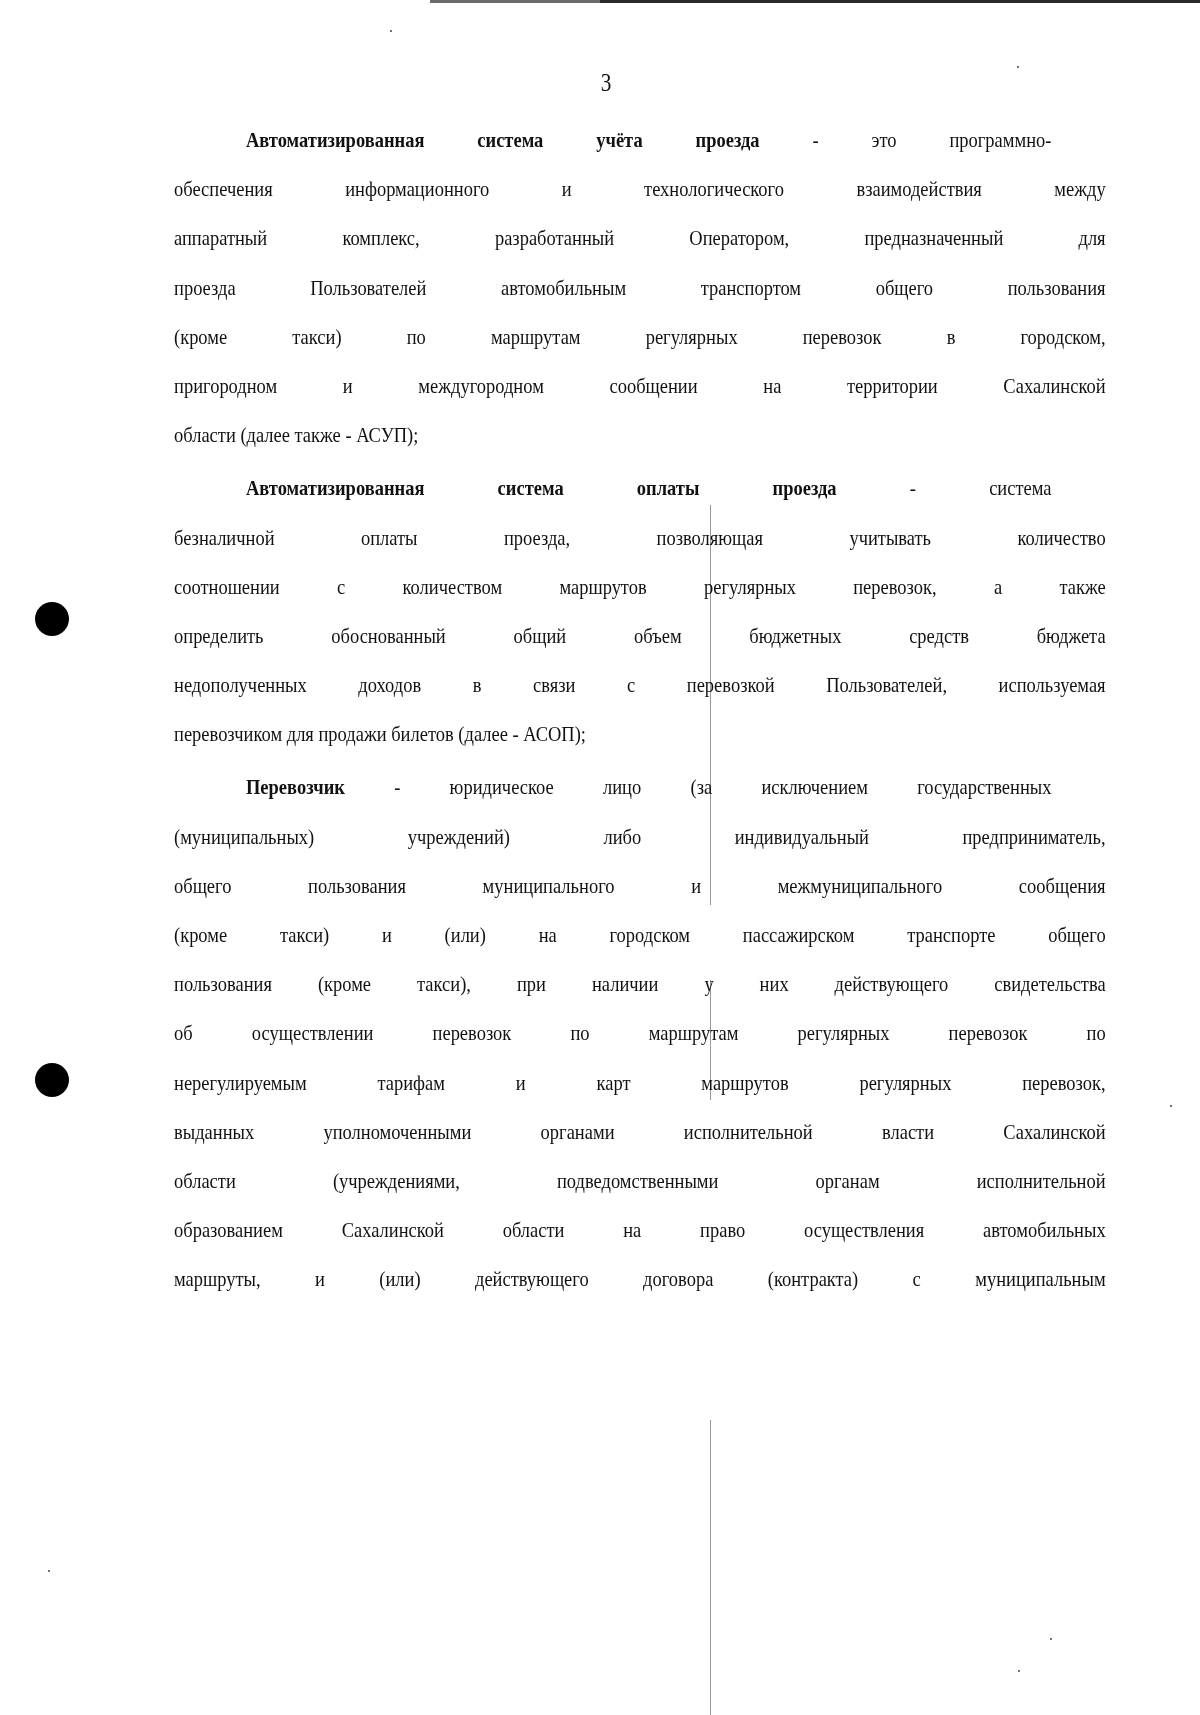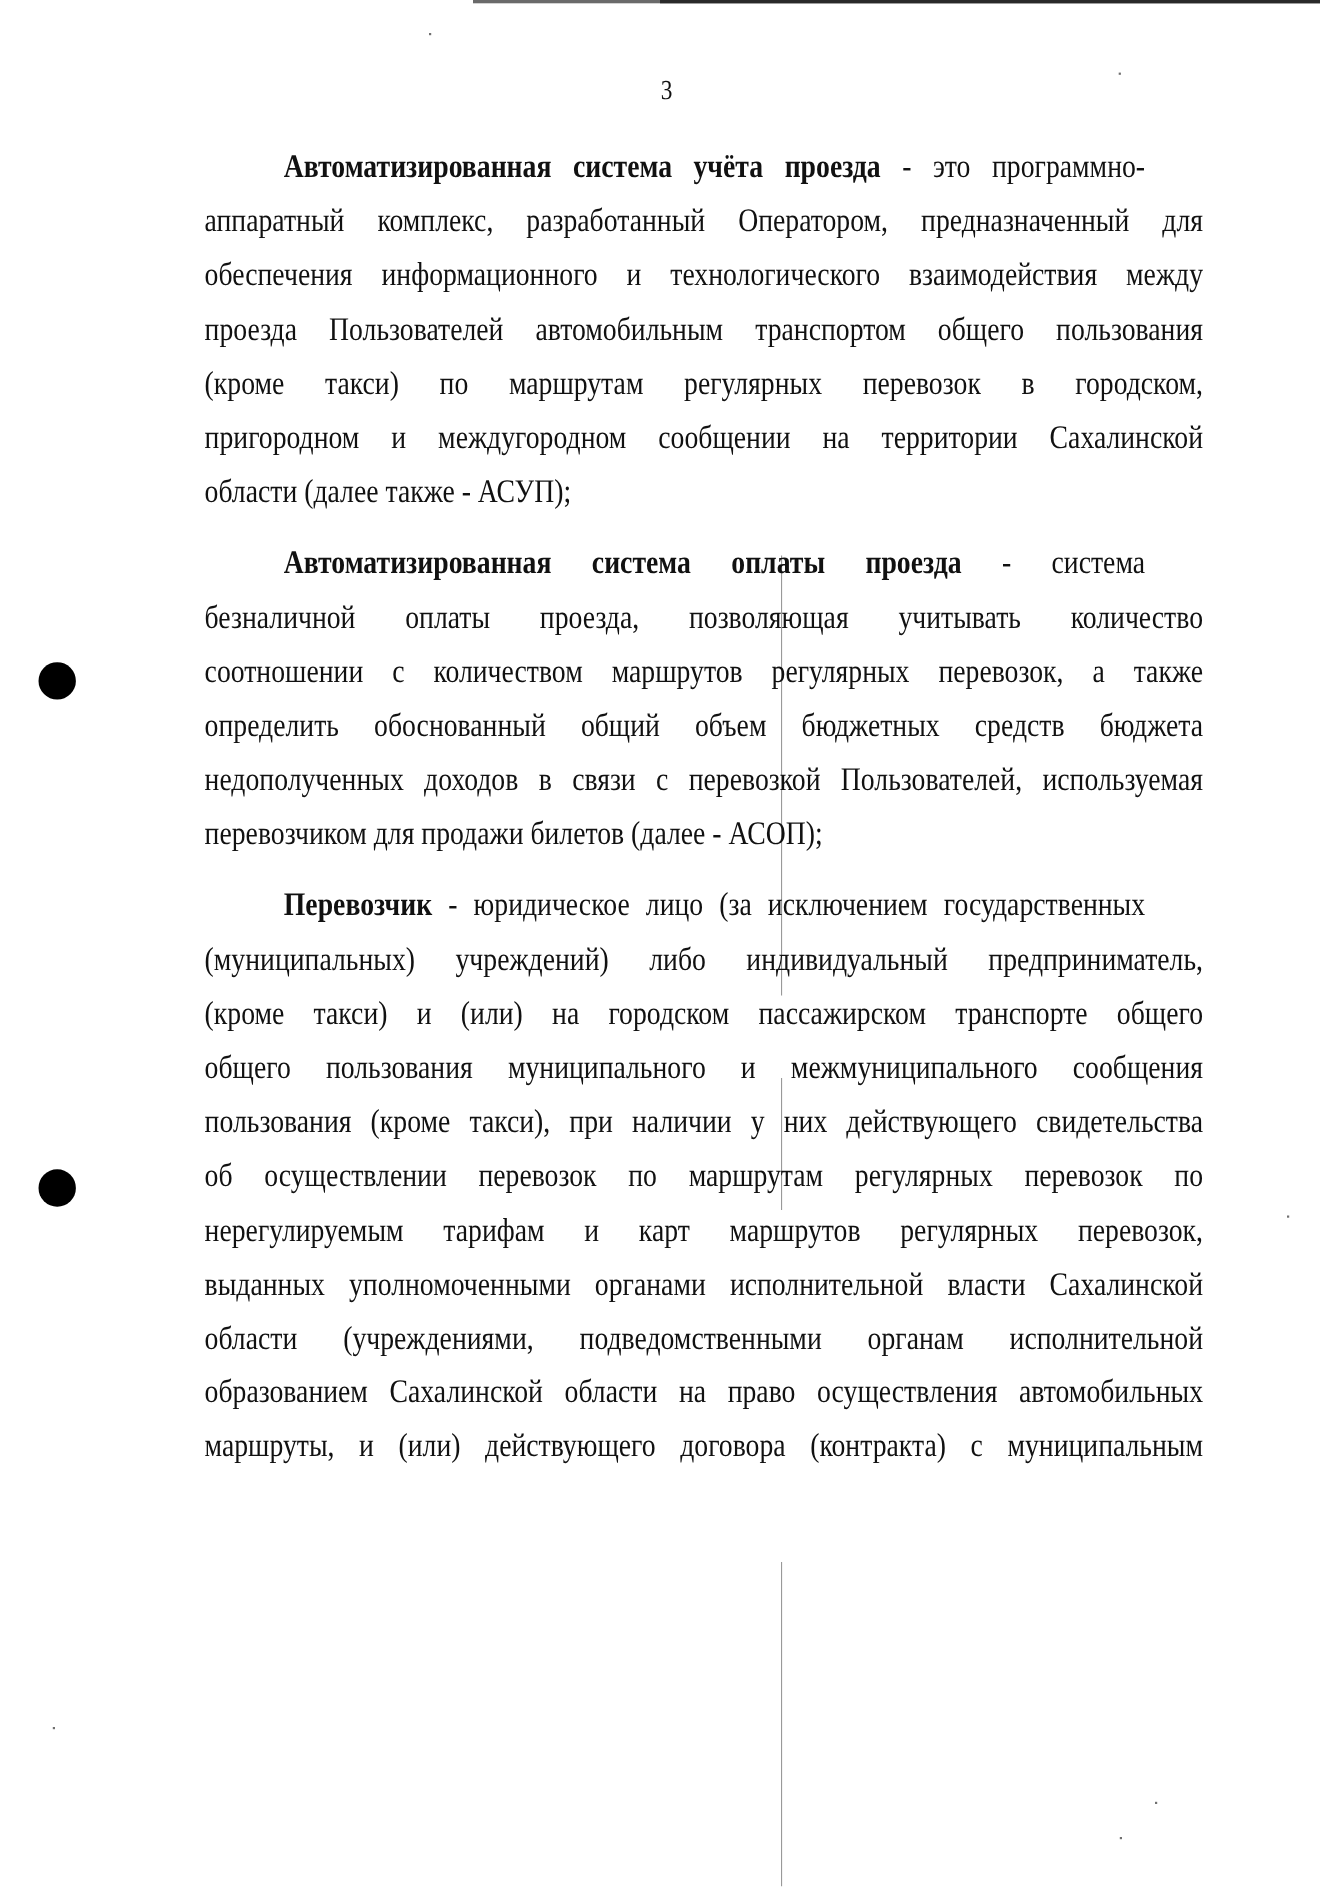--- a/index.html
+++ b/index.html
@@ -43,22 +43,22 @@
       transform: scaleX(0.85);
       transform-origin: 640px 0;
     }
     .text-block {
       position: absolute;
       left: 170px;
       top: 111px;
       width: 940px;
     }
     .para {
-      margin: 16px;
-      font-size: 30px;
+      margin: 4px;
+      font-size: 22px;
       line-height: 49.2px;
       text-align: justify;
       text-align-last: left;
     }
     .line {
       display: block;
       white-space: nowrap;
       text-align: justify;
       text-align-last: justify;
       height: 49.2px;
@@ -128,42 +128,42 @@
 <div class="speck" style="left:1050px;top:1638px;"></div>
 <div class="speck" style="left:1018px;top:1670px;"></div>
 <div class="speck" style="left:48px;top:1570px;"></div>
 
 <div class="page-number">3</div>
 
 <div class="text-block">
 
   <div class="para">
     <span class="line indent"><span class="line-inner"><span class="term">Автоматизированная система учёта проезда</span> <span>- это программно-</span></span></span>
+    <span class="line"><span class="line-inner">обеспечения информационного и технологического взаимодействия между</span></span>
     <span class="line"><span class="line-inner">аппаратный комплекс, разработанный Оператором, предназначенный для</span></span>
-    <span class="line"><span class="line-inner">обеспечения информационного и технологического взаимодействия между</span></span>
     <span class="line"><span class="line-inner">проезда Пользователей автомобильным транспортом общего пользования</span></span>
     <span class="line"><span class="line-inner">(кроме такси) по маршрутам регулярных перевозок в городском,</span></span>
     <span class="line"><span class="line-inner">пригородном и междугородном сообщении на территории Сахалинской</span></span>
     <span class="line last"><span class="line-inner">области (далее также - АСУП);</span></span>
   </div>
 
   <div class="para">
     <span class="line indent"><span class="line-inner"><span class="term">Автоматизированная система оплаты проезда</span> <span>- система</span></span></span>
     <span class="line"><span class="line-inner">безналичной оплаты проезда, позволяющая учитывать количество</span></span>
     <span class="line"><span class="line-inner">соотношении с количеством маршрутов регулярных перевозок, а также</span></span>
     <span class="line"><span class="line-inner">определить обоснованный общий объем бюджетных средств бюджета</span></span>
     <span class="line"><span class="line-inner">недополученных доходов в связи с перевозкой Пользователей, используемая</span></span>
     <span class="line last"><span class="line-inner">перевозчиком для продажи билетов (далее - АСОП);</span></span>
   </div>
 
   <div class="para">
     <span class="line indent"><span class="line-inner"><span class="term">Перевозчик</span> <span>- юридическое лицо (за исключением государственных</span></span></span>
     <span class="line"><span class="line-inner">(муниципальных) учреждений) либо индивидуальный предприниматель,</span></span>
+    <span class="line"><span class="line-inner">общего пользования муниципального и межмуниципального сообщения</span></span>
     <span class="line"><span class="line-inner">(кроме такси) и (или) на городском пассажирском транспорте общего</span></span>
-    <span class="line"><span class="line-inner">общего пользования муниципального и межмуниципального сообщения</span></span>
     <span class="line"><span class="line-inner">пользования (кроме такси), при наличии у них действующего свидетельства</span></span>
     <span class="line"><span class="line-inner">об осуществлении перевозок по маршрутам регулярных перевозок по</span></span>
     <span class="line"><span class="line-inner">нерегулируемым тарифам и карт маршрутов регулярных перевозок,</span></span>
     <span class="line"><span class="line-inner">выданных уполномоченными органами исполнительной власти Сахалинской</span></span>
     <span class="line"><span class="line-inner">области (учреждениями, подведомственными органам исполнительной</span></span>
     <span class="line"><span class="line-inner">образованием Сахалинской области на право осуществления автомобильных</span></span>
     <span class="line"><span class="line-inner">маршруты, и (или) действующего договора (контракта) с муниципальным</span></span>
   </div>
 
 </div>

